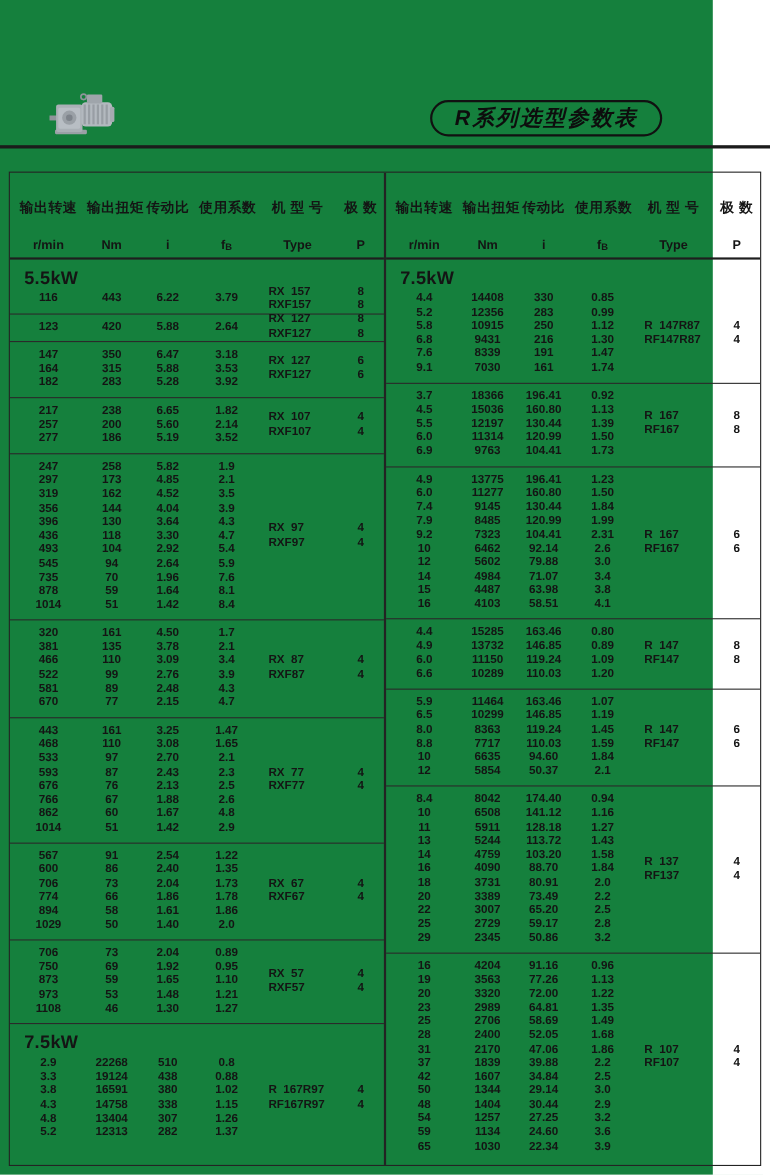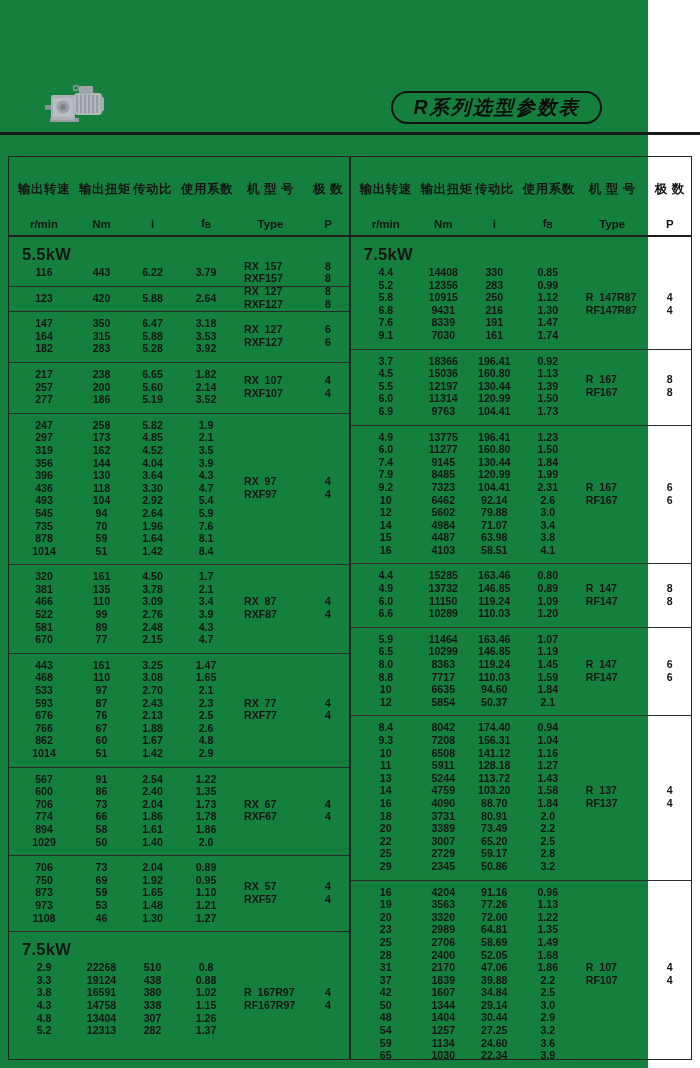--- a/index.html
+++ b/index.html
@@ -978,28 +978,20 @@
             <div class="rows-wrap">
               <div class="drow">
                 <span class="dc">8.4</span>
                 <span class="dc">8042</span>
                 <span class="dc">174.40</span>
                 <span class="dc">0.94</span>
                 <span class="dc"></span>
                 <span class="dc"></span>
               </div>
               <div class="drow">
-                <span class="dc">9.3</span>
-                <span class="dc">7208</span>
-                <span class="dc">156.31</span>
-                <span class="dc">1.04</span>
-                <span class="dc"></span>
-                <span class="dc"></span>
-              </div>
-              <div class="drow">
                 <span class="dc">10</span>
                 <span class="dc">6508</span>
                 <span class="dc">141.12</span>
                 <span class="dc">1.16</span>
                 <span class="dc"></span>
                 <span class="dc"></span>
               </div>
               <div class="drow">
                 <span class="dc">11</span>
                 <span class="dc">5911</span>

